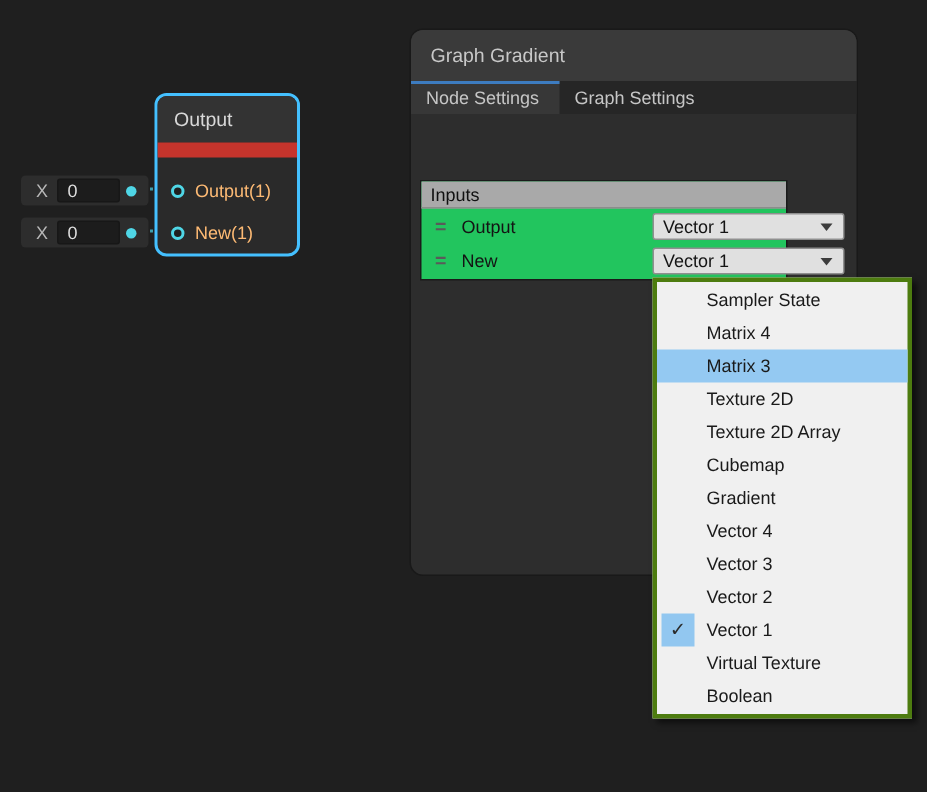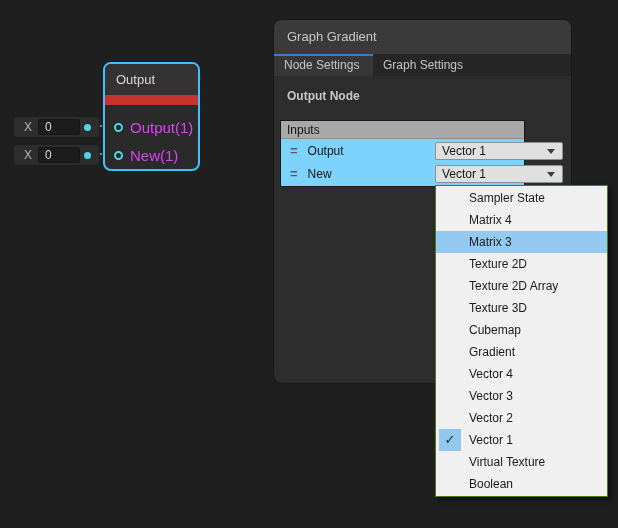--- a/index.html
+++ b/index.html
@@ -9,21 +9,21 @@
   
   .node { position:absolute; left:103px; top:62px; width:97px; height:109px;
           background:#2a2a2a; border:2px solid #44c0ff; border-radius:8px; overflow:hidden; }
   .node-title { height:31px; background:#333333; color:#d8d8d8; font-size:13px;
                 line-height:31px; padding-left:11px; }
   .node-redbar { height:10px; background:#c5342c; }
   .node-ports { padding-top:8px; }
   .port-row { height:28px; display:flex; align-items:center; }
   .port-circle { width:9px; height:9px; border:2px solid #4fd6e6; border-radius:50%;
                  background:#1f1f1f; margin-left:9px; flex:0 0 auto; }
-  .port-label { color:#d946ef; font-size:15px; margin-left:7px; white-space:nowrap; }
+  .port-label { color:#fdba74; font-size:12px; margin-left:7px; white-space:nowrap; }
 
   
   .inline-row { position:absolute; left:14px; width:85px; height:20px; background:#2d2d2d;
                 border-radius:3px; display:flex; align-items:center; }
   .inline-row.r1 { top:117px; } .inline-row.r2 { top:145px; }
   .axis-label { color:#b8b8b8; font-size:12px; margin-left:10px; }
   .value-box { margin-left:6px; width:42px; height:16px; background:#1c1c1c; border:1px solid #171717;
                border-radius:2px; color:#dddddd; font-size:12px; line-height:14px; padding-left:6px; }
   .conn-dot { position:absolute; left:70px; top:6.5px; width:7px; height:7px; border-radius:50%;
               background:#4fd6e6; }
@@ -35,36 +35,36 @@
                background:#2d2d2d; border-radius:8px; box-shadow:0 0 0 1px #191919; }
   .inspector-header { height:34px; background:#3a3a3a; border-radius:8px 8px 0 0;
                       color:#c8c8c8; font-size:13px; line-height:34px; padding-left:13px; }
   .tabs { display:flex; height:22px; background:#262626; }
   .tab { font-size:12px; color:#c6c6c6; line-height:22px; padding:0 10px; }
   .tab.active { width:99px; background:#373737; border-top:2px solid #3d7cc0; line-height:19px; }
   .section-title { color:#c8c8c8; font-weight:bold; font-size:12px; padding:13px 0 0 13px; }
 
   
   .inputs-box { position:absolute; left:281px; top:121px; width:243px; height:65px;
-                background:#7dd3fc; box-shadow:0 0 0 1px #1a1a1a; }
+                background:#22c55e; box-shadow:0 0 0 1px #1a1a1a; }
   .inputs-header { height:18px; background:#a9a9a9; border-bottom:1px solid #8c8c8c;
                    color:#111; font-size:12px; line-height:18px; padding-left:6px; }
   .inputs-row { position:relative; height:23px; display:flex; align-items:center; }
   .drag-handle { color:#5a5a5a; font-size:13px; margin-left:9px; font-weight:bold; }
   .row-label { color:#141414; font-size:12px; margin-left:10px; }
   .dropdown { position:absolute; left:154px; top:2.5px; width:128px; height:18px;
               background:#e0e0e0; border:1px solid #8f8f8f; border-radius:2px;
               display:flex; align-items:center; color:#141414; font-size:12px; padding-left:6px; }
   .dd-arrow { position:absolute; right:7px; top:6px; width:0; height:0;
               border-left:4px solid transparent; border-right:4px solid transparent;
               border-top:5px solid #3c3c3c; }
 
   
   .menu { position:absolute; left:435px; top:185px; width:173px; background:#f0f0f0;
-          border:1px solid #4d7c0f; box-shadow:3px 3px 4px rgba(0,0,0,0.55); padding:1px 0; }
+          border:3px solid #4d7c0f; box-shadow:3px 3px 4px rgba(0,0,0,0.55); padding:1px 0; }
   .menu-item { position:relative; height:22px; line-height:22px; padding-left:33px;
                font-size:12px; color:#1a1a1a; white-space:nowrap; }
   .menu-item.highlighted { background:#94c9f2; }
   .check-gutter { position:absolute; left:3px; top:0; width:22px; height:22px;
                   text-align:center; line-height:22px; font-size:13px; color:#2b2b2b; }
   .menu-item.checked .check-gutter { background:#92c7f0; }
 </style>
 </head>
 <body>
 
@@ -98,21 +98,20 @@
       </div>
     </div>
   </div>
 
   <div class="inspector">
     <div class="inspector-header">Graph Gradient</div>
     <div class="tabs">
       <div class="tab active">Node Settings</div>
       <div class="tab">Graph Settings</div>
     </div>
-    <div class="section-title">Output Node</div>
   </div>
 
   <div class="inputs-box">
     <div class="inputs-header">Inputs</div>
     <div class="inputs-row">
       <span class="drag-handle">=</span>
       <span class="row-label">Output</span>
       <div class="dropdown">
         <span>Vector 1</span>
         <span class="dd-arrow"></span>
@@ -127,21 +126,20 @@
       </div>
     </div>
   </div>
 
   <div class="menu">
     <div class="menu-item"><span class="check-gutter"></span><span>Sampler State</span></div>
     <div class="menu-item"><span class="check-gutter"></span><span>Matrix 4</span></div>
     <div class="menu-item highlighted"><span class="check-gutter"></span><span>Matrix 3</span></div>
     <div class="menu-item"><span class="check-gutter"></span><span>Texture 2D</span></div>
     <div class="menu-item"><span class="check-gutter"></span><span>Texture 2D Array</span></div>
-    <div class="menu-item"><span class="check-gutter"></span><span>Texture 3D</span></div>
     <div class="menu-item"><span class="check-gutter"></span><span>Cubemap</span></div>
     <div class="menu-item"><span class="check-gutter"></span><span>Gradient</span></div>
     <div class="menu-item"><span class="check-gutter"></span><span>Vector 4</span></div>
     <div class="menu-item"><span class="check-gutter"></span><span>Vector 3</span></div>
     <div class="menu-item"><span class="check-gutter"></span><span>Vector 2</span></div>
     <div class="menu-item checked"><span class="check-gutter">✓</span><span>Vector 1</span></div>
     <div class="menu-item"><span class="check-gutter"></span><span>Virtual Texture</span></div>
     <div class="menu-item"><span class="check-gutter"></span><span>Boolean</span></div>
   </div>
 

